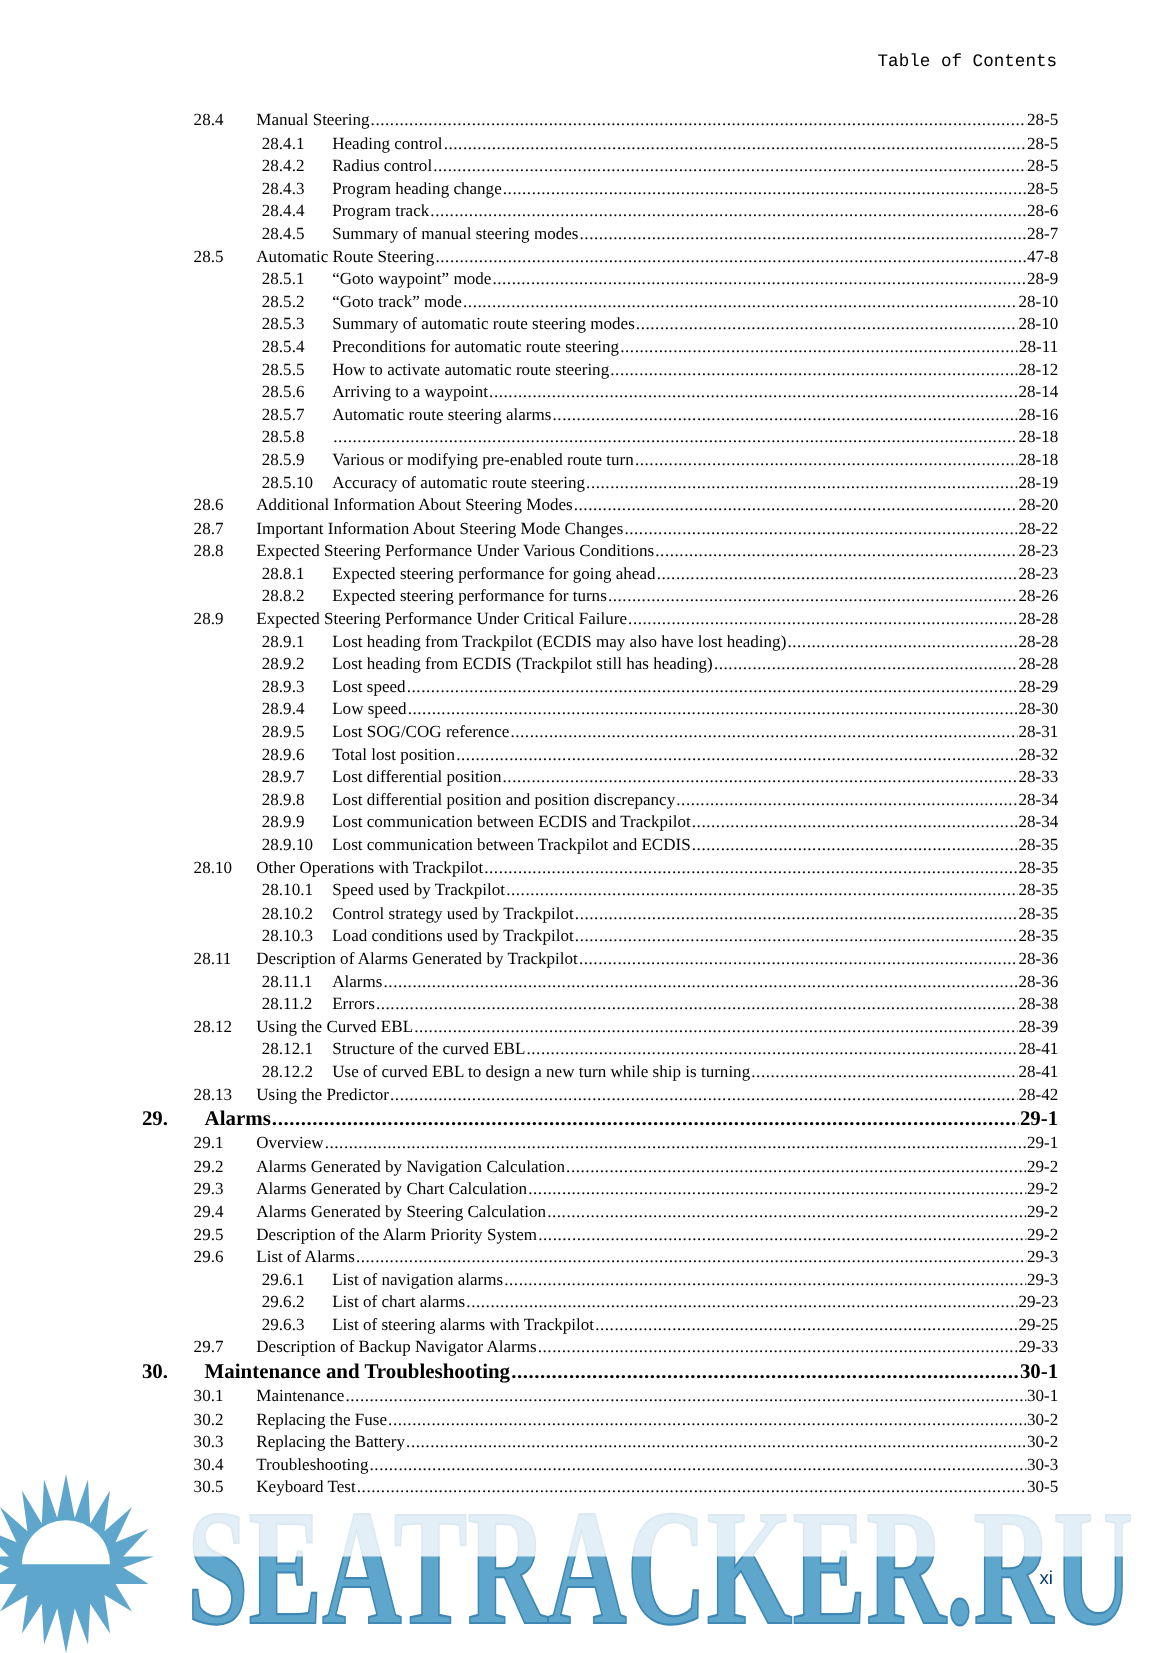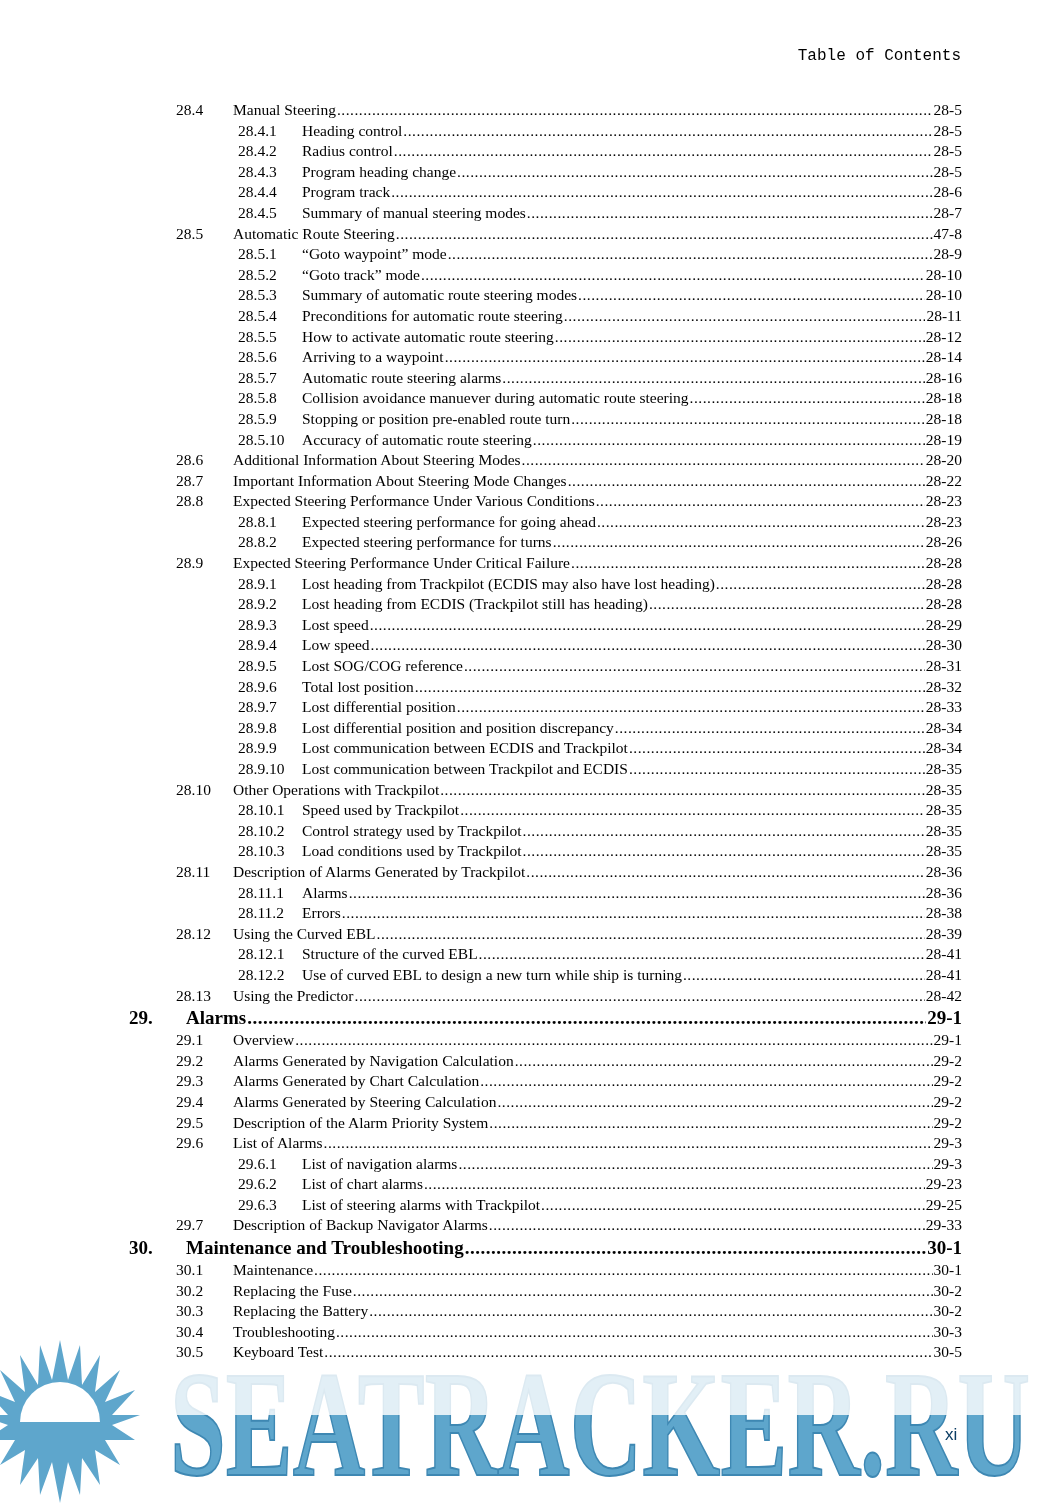--- a/index.html
+++ b/index.html
@@ -105,27 +105,26 @@
       <span class="page">28-14</span>
     </div>
     <div class="row lvl3">
       <span class="num">28.5.7</span>
       <span class="title">Automatic route steering alarms</span>
       <span class="dots"></span>
       <span class="page">28-16</span>
     </div>
     <div class="row lvl3">
       <span class="num">28.5.8</span>
-      <span class="title">Collision avoidance manuever during automatic route steering</span>
       <span class="dots"></span>
       <span class="page">28-18</span>
     </div>
     <div class="row lvl3">
       <span class="num">28.5.9</span>
-      <span class="title">Stopping or position pre-enabled route turn</span>
+      <span class="title">Various or modifying pre-enabled route turn</span>
       <span class="dots"></span>
       <span class="page">28-18</span>
     </div>
     <div class="row lvl3">
       <span class="num">28.5.10</span>
       <span class="title">Accuracy of automatic route steering</span>
       <span class="dots"></span>
       <span class="page">28-19</span>
     </div>
     <div class="row lvl2">

